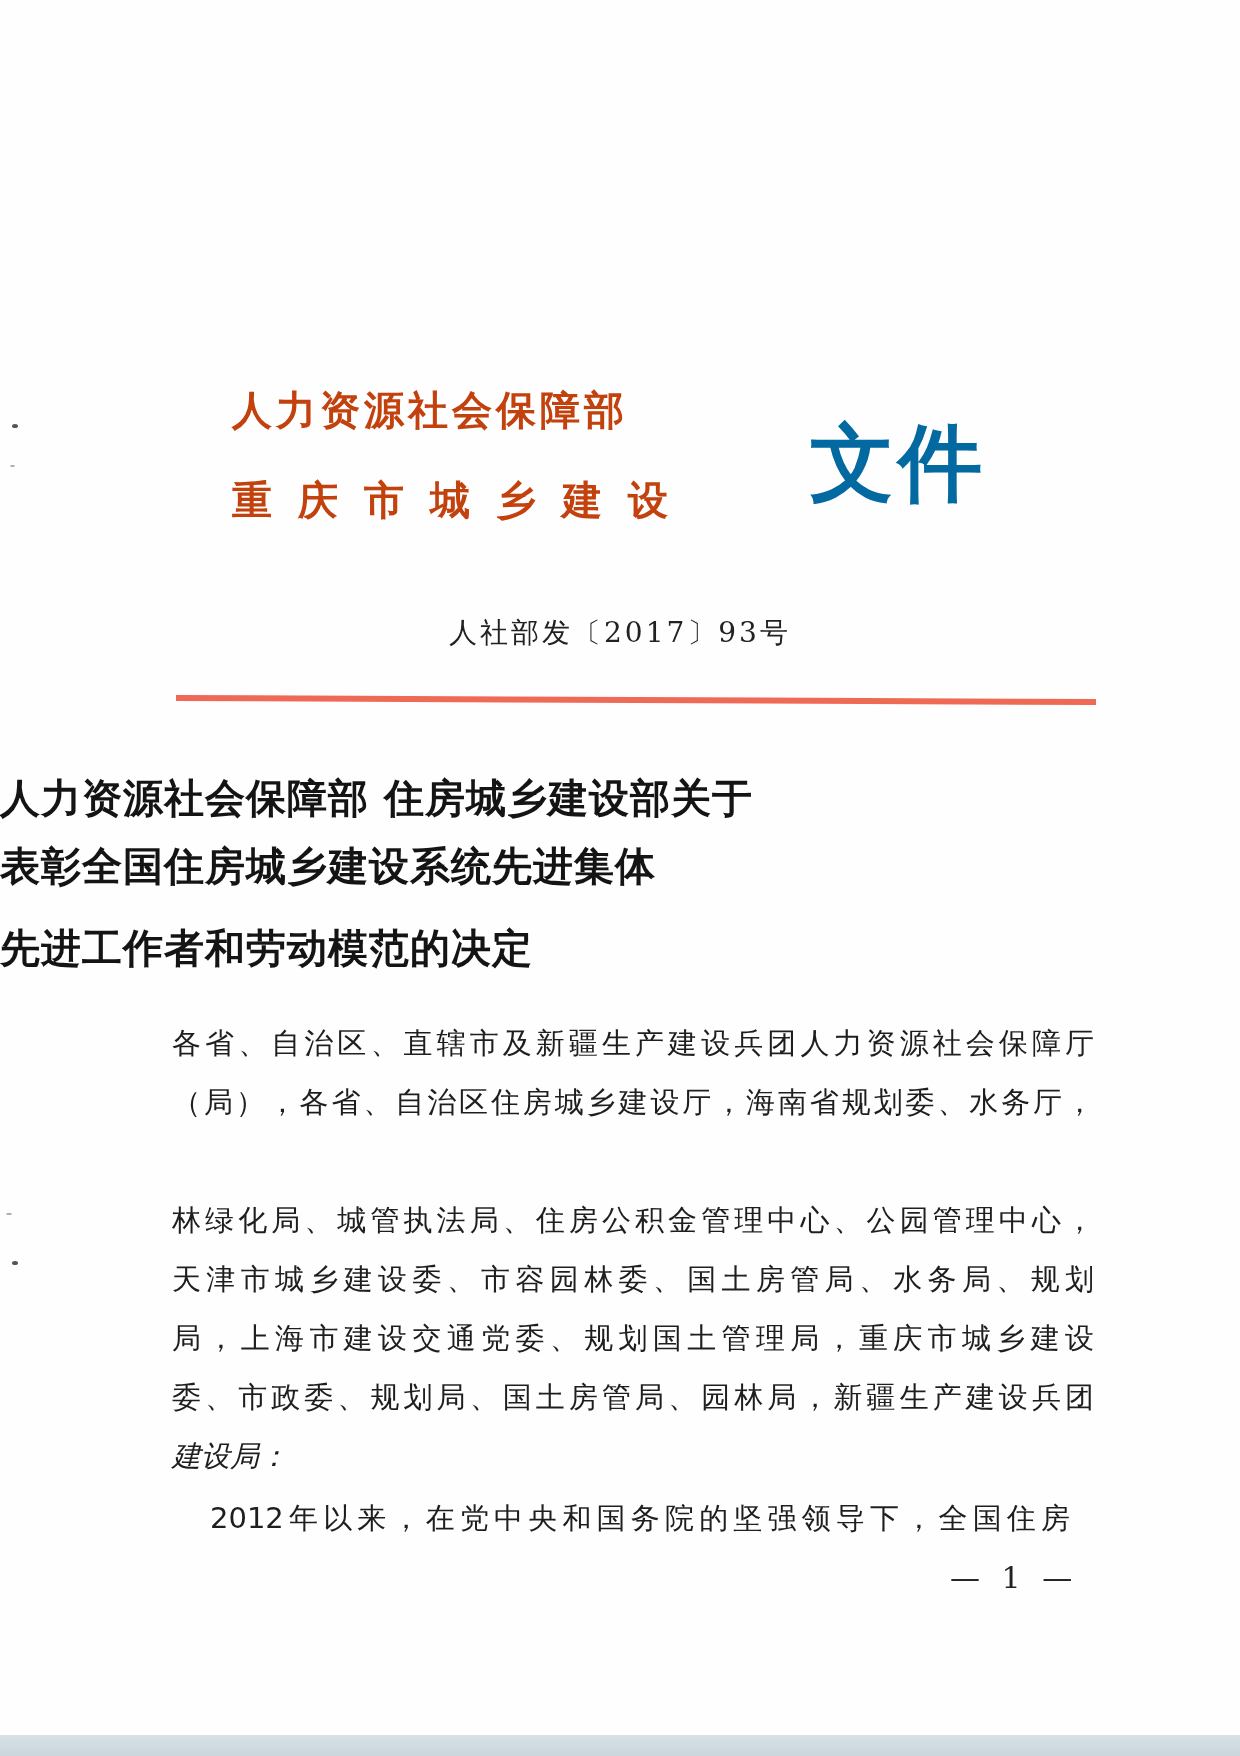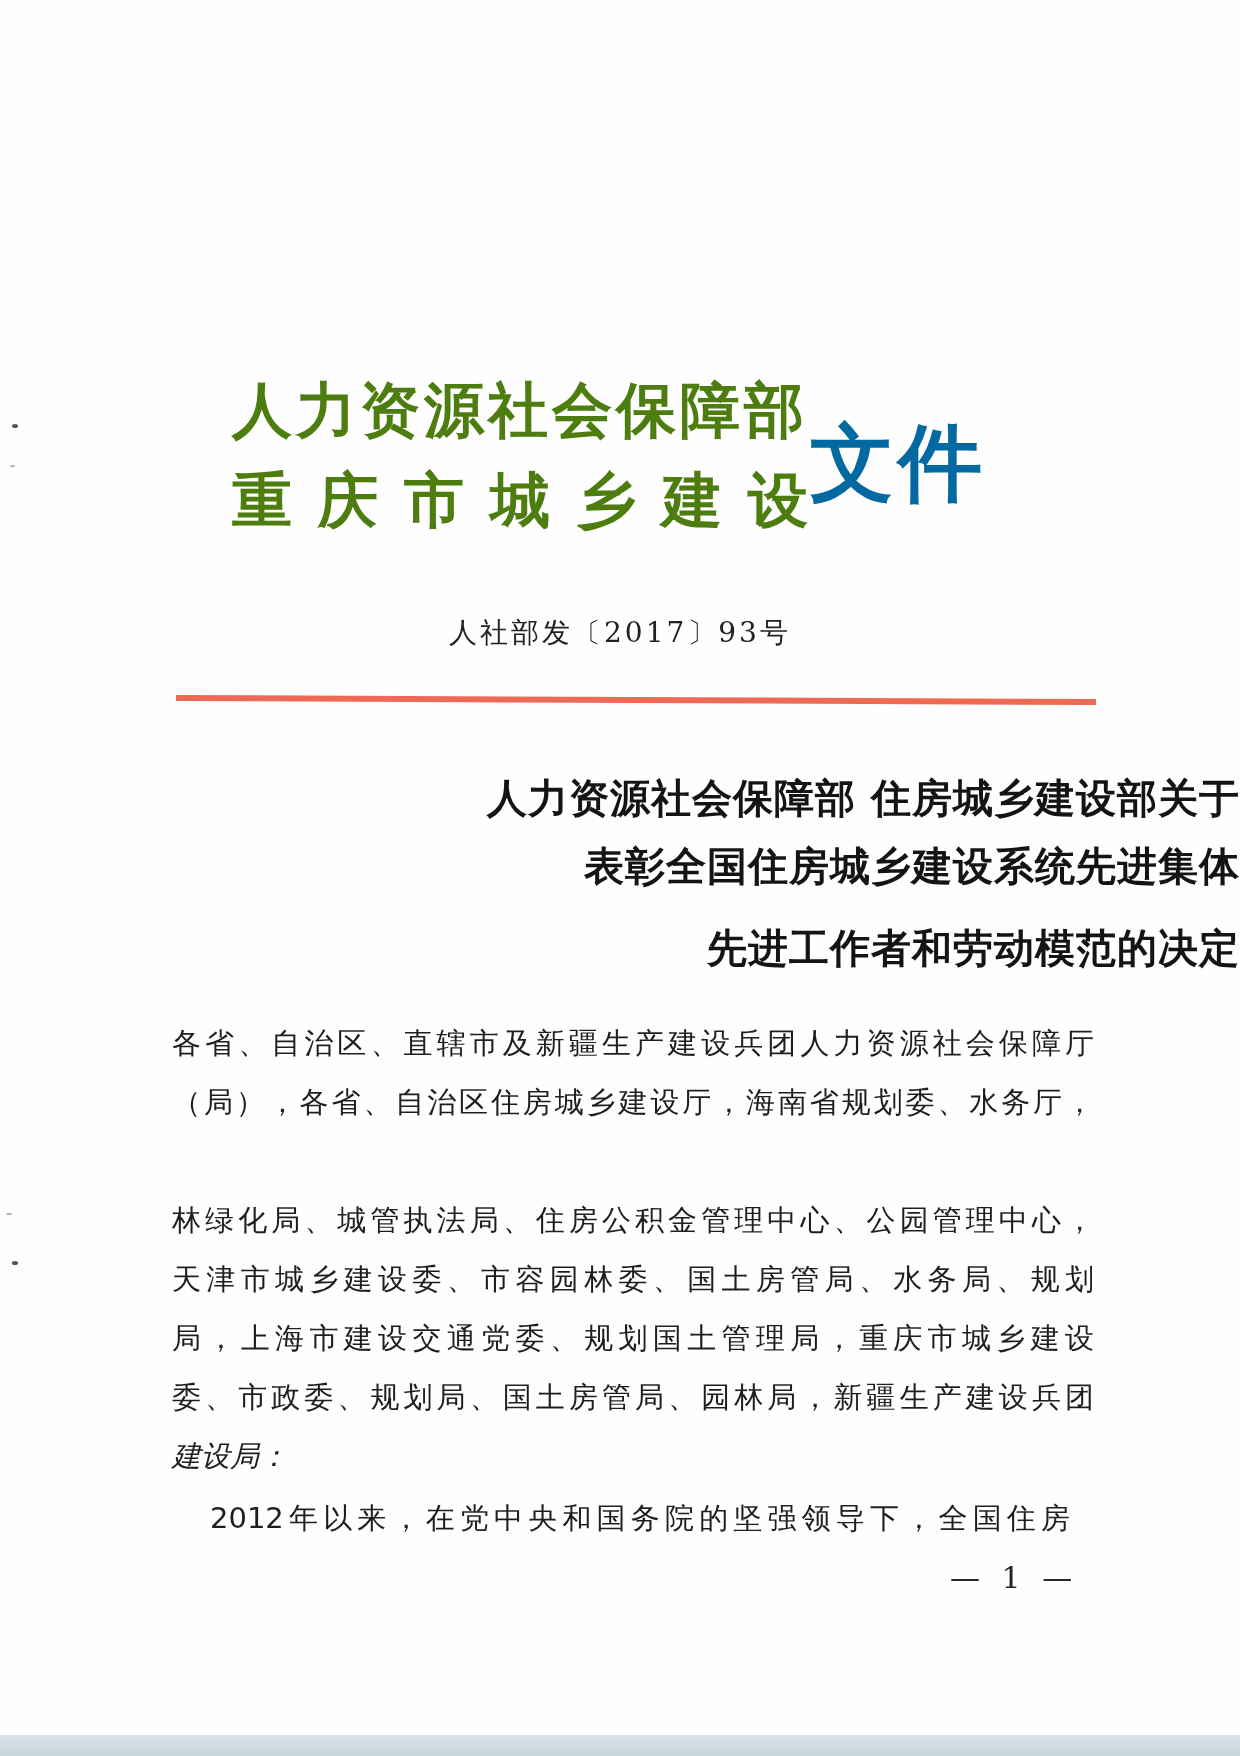--- a/index.html
+++ b/index.html
@@ -5,40 +5,40 @@
   html, body { margin: 0; padding: 0; }
   body {
     width: 1240px; height: 1756px; position: relative; overflow: hidden;
     background: #fefefe;
     font-family: "DejaVu Serif", "Liberation Serif", serif;
     color: #1a1a1a;
   }
   .page { position: absolute; left: 0; top: 0; width: 1240px; height: 1756px; }
   .header-org {
     position: absolute; left: 232px; width: 600px;
-    color: #4d7c0f; font-weight: bold; font-size: 60px; line-height: 60px;
+    color: #c2410c; font-weight: bold; font-size: 40px; line-height: 60px;
     white-space: nowrap; font-family: "DejaVu Serif", serif;
   }
   .header-org.l1 { top: 380px; letter-spacing: 4px; }
   .header-org.l2 { top: 470px; letter-spacing: 26px; }
   .header-wenjian {
     position: absolute; left: 810px; top: 418px;
     color: #0369a1; font-weight: bold; font-size: 84px; line-height: 90px;
     letter-spacing: 4px; white-space: nowrap;
   }
   .doc-number {
     position: absolute; left: 0; width: 1240px; top: 616px; text-align: center;
     font-size: 28px; line-height: 34px; color: #222; letter-spacing: 3px;
   }
   .red-rule {
     position: absolute; left: 176px; top: 695px; width: 920px; height: 6px;
     background: #ee6a55; transform: rotate(0.25deg); transform-origin: left center;
   }
   .title {
-    position: absolute; left: 0; width: 1240px; text-align: right;
+    position: absolute; left: 0; width: 1240px; text-align: left;
     font-weight: bold; font-size: 40px; line-height: 48px; color: #141414;
     white-space: nowrap; letter-spacing: 1px;
   }
   .title.t1 { top: 774px; }
   .title.t2 { top: 842px; }
   .title.t3 { top: 924px; }
   .body-line {
     position: absolute; left: 172px; width: 922px;
     font-size: 29px; line-height: 36px; color: #1e1e1e; white-space: nowrap;
     text-align: justify; text-align-last: justify;

